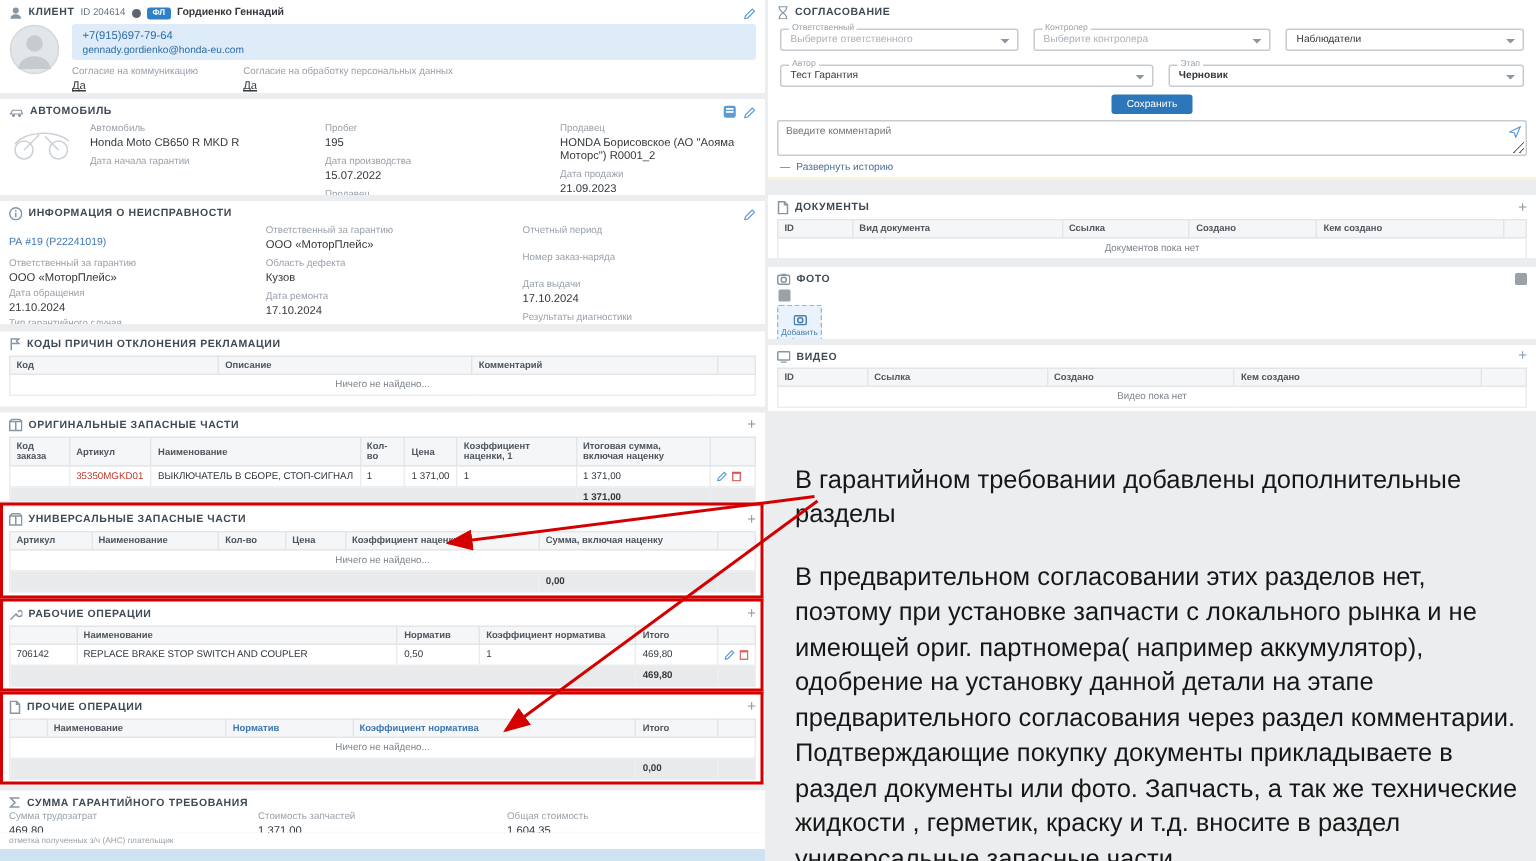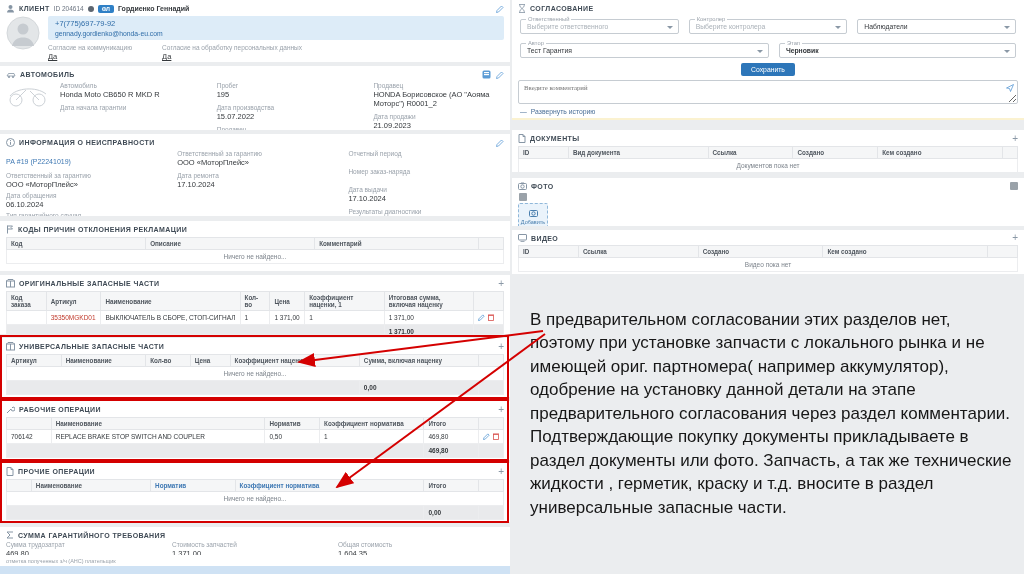--- a/index.html
+++ b/index.html
@@ -30,21 +30,21 @@
   .sel .slabel{position:absolute;top:-4px;left:5px;background:#fff;padding:0 2px;font-size:5.8px;color:#9aa2ab;}
   .sel .sval{font-size:6.8px;line-height:13px;padding:0 14px 0 6px;color:#34383c;
     white-space:nowrap;overflow:hidden;}
   .sel .ph-val{color:#aab1b8;}
   .sel::after{content:"";position:absolute;right:5px;top:6px;border-left:3px solid transparent;
     border-right:3px solid transparent;border-top:3px solid #8a98a6;}
   .btn{display:block;margin:5px auto 4px;background:#2d76b9;color:#fff;border:none;
     font-size:6.8px;padding:3px 10px;border-radius:2px;cursor:pointer;font-family:inherit;}
   .cbox{position:relative;border:1px solid #c6ccd2;border-radius:2px;height:24px;}
   .cbox textarea{width:100%;height:100%;border:none;outline:none;font-size:6.8px;
-    font-family:Liberation Serif, serif;padding:3px 16px 3px 5px;color:#34383c;background:transparent;}
+    font-family:Liberation Sans, sans-serif;padding:3px 16px 3px 5px;color:#34383c;background:transparent;}
   .hist{display:flex;align-items:center;gap:4px;font-size:6.8px;color:#44760;
     color:#4a6e96;margin:4px 0 3px 2px;cursor:pointer;}
   .ystrip{height:9px;background:#fbf2d0;margin:3px -6px 0;}
   .upload{width:30px;height:34px;border:1px dashed #8fb7d9;background:#eaf3fb;border-radius:2px;
     display:flex;flex-direction:column;align-items:center;justify-content:center;gap:2px;
     font-size:5.5px;color:#4a7fae;text-align:center;cursor:pointer;}
   .sq{width:10px;height:10px;background:#9aa2a9;border-radius:1px;}
   .bluebar{height:9px;background:#cfe2f4;}
   .notecut{font-size:5.5px;color:#9aa2ab;background:#fff;padding:3px 6px;height:11px;}
   .blue-chip{background:#2f80c6;color:#fff;font-size:5.5px;padding:1px 4px;border-radius:2px;font-weight:bold;}
@@ -92,21 +92,21 @@
       <div style="display:flex;gap:8px;">
         <span>
             <svg width="34" height="34" viewBox="0 0 34 34">
               <circle cx="17" cy="17" r="16" fill="#e3e6e8" stroke="#d4d8db"></circle>
               <circle cx="17" cy="13" r="5.5" fill="#c6cbd0"></circle>
               <path d="M6 30c1-6 6-8.5 11-8.5s10 2.5 11 8.5z" fill="#c6cbd0"></path>
             </svg>
           </span>
         <div style="flex:1">
           <div class="phonebox">
-            <div class="tel">+7(775)697-79-92</div>
+            <div class="tel">+7(915)697-79-64</div>
             <div class="mail">gennady.gordienko@honda-eu.com</div>
           </div>
           <div style="display:flex;gap:30px;">
             <div class="fld" style="margin:0">
               <div class="fl">Согласие на коммуникацию</div>
               <div class="fv underl">Да</div>
             </div>
             <div class="fld" style="margin:0">
               <div class="fl">Согласие на обработку персональных данных</div>
               <div class="fv underl">Да</div>
@@ -206,31 +206,35 @@
       </div>
       <div class="cols">
         <div style="flex:1.1">
           <div class="fld" style="margin-bottom:4px"><span class="linkish" style="font-size:7px">РА #19 (Р22241019)</span></div>
           <div class="fld" style="margin-bottom:3px">
               <div class="fl">Ответственный за гарантию</div>
               <div class="fv">ООО «МоторПлейс»</div>
             </div>
           <div class="fld" style="margin-bottom:3px">
               <div class="fl">Дата обращения</div>
-              <div class="fv">06.10.2024</div>
+              <div class="fv">21.10.2024</div>
             </div>
           <div class="fld" style="margin-bottom:3px">
               <div class="fl">Тип гарантийного случая</div>
             </div>
 
         </div>
         <div style="flex:1.1">
           <div class="fld">
               <div class="fl">Ответственный за гарантию</div>
               <div class="fv">ООО «МоторПлейс»</div>
+            </div>
+          <div class="fld">
+              <div class="fl">Область дефекта</div>
+              <div class="fv">Кузов</div>
             </div>
           <div class="fld">
               <div class="fl">Дата ремонта</div>
               <div class="fv">17.10.2024</div>
             </div>
 
         </div>
         <div style="flex:1">
           <div class="fld">
               <div class="fl">Отчетный период</div>
@@ -664,20 +668,21 @@
           <th></th>
         </tr>
         <tr>
               <td colspan="5" class="empty">Видео пока нет</td>
             </tr>
       </tbody>
         </table>
     </div>
 
     <div class="anno">
+      <div class="h">В гарантийном требовании добавлены дополнительные разделы</div>
       <div>В предварительном согласовании этих разделов нет, поэтому при установке запчасти с локального рынка и не имеющей ориг. партномера( например аккумулятор), одобрение на установку данной детали на этапе предварительного согласования через раздел комментарии. Подтверждающие покупку документы прикладываете в раздел документы или фото. Запчасть, а так же технические жидкости , герметик, краску и т.д.  вносите в раздел универсальные запасные части.</div>
 
     </div>
   </div>
 
   <svg class="overlay" width="1024" height="574" viewBox="0 0 1024 574">
     <defs>
       <marker id="ah" markerWidth="9" markerHeight="7" refX="8" refY="3.5" orient="auto">
         <path d="M0,0 L9,3.5 L0,7 z" fill="#d40000"></path>
       </marker>

